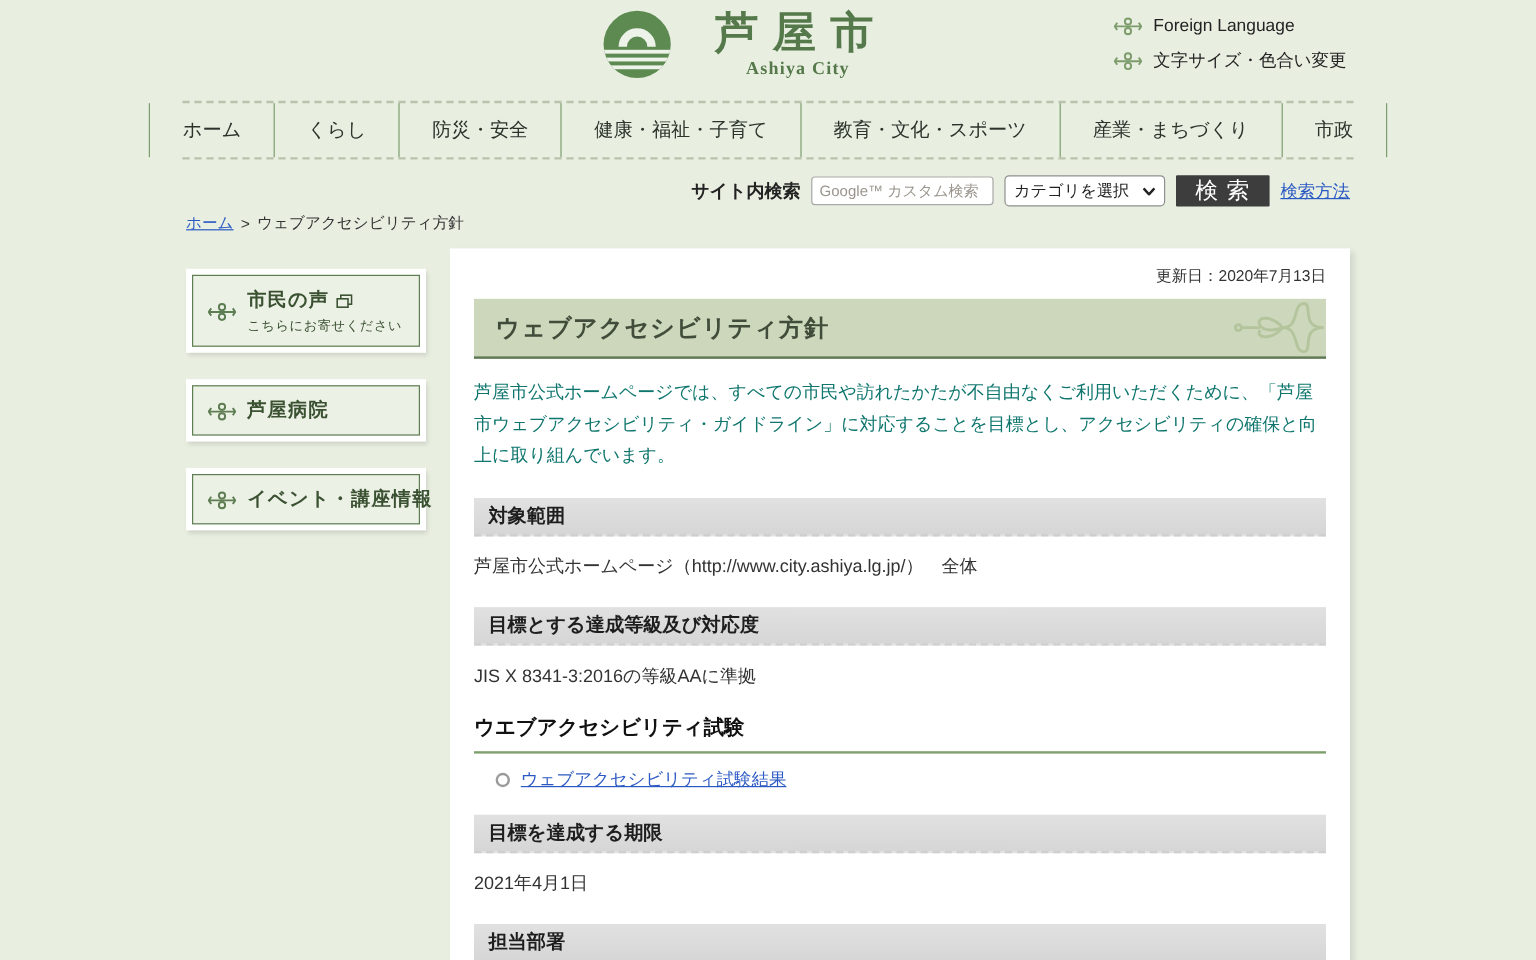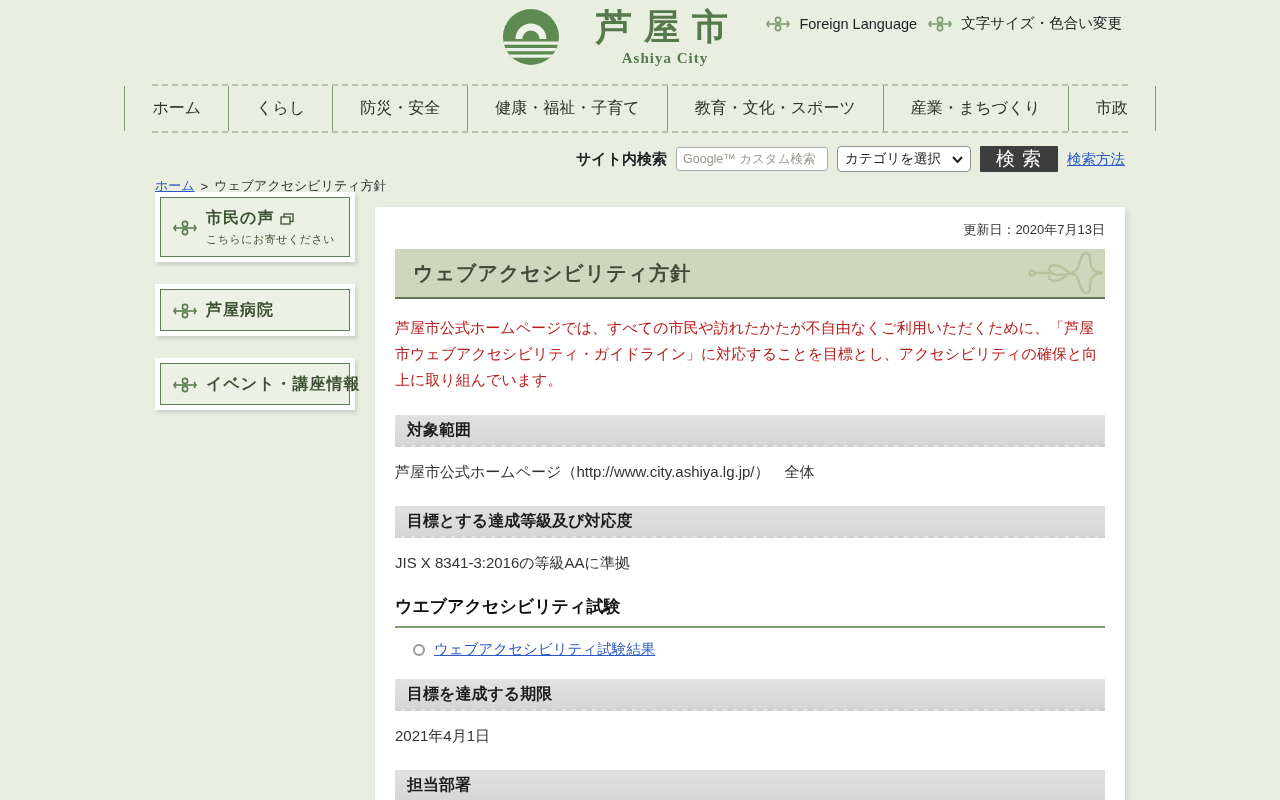--- a/index.html
+++ b/index.html
@@ -4,21 +4,21 @@
 <style>
   html,body{margin:0;padding:0;}
   body{font-family:"Liberation Sans","DejaVu Sans",sans-serif;color:#333;}
   .page{position:relative;width:1280px;height:800px;margin:0 auto;background:#e8efe1;overflow:hidden;}
 
   
   .logo-wrap{position:absolute;top:8px;left:50%;transform:translateX(-58%);display:flex;align-items:center;gap:30px;cursor:pointer;}
   .logo-text{display:flex;flex-direction:column;align-items:center;}
   .site-title{font-family:"Liberation Serif","DejaVu Serif",serif;font-size:36px;letter-spacing:12px;color:#55794a;font-weight:bold;line-height:1.1;text-indent:6px;}
   .site-sub{font-family:"Liberation Serif","DejaVu Serif",serif;font-size:15px;font-weight:bold;color:#55794a;letter-spacing:1px;margin-top:2px;}
-  .header-links{position:absolute;top:14px;right:158px;display:flex;flex-direction:row;gap:11px;}
+  .header-links{position:absolute;top:14px;right:158px;display:flex;flex-direction:column;gap:11px;}
   .header-link{display:flex;align-items:center;gap:9px;font-size:14.5px;color:#222;cursor:pointer;white-space:nowrap;}
   .vine{flex:0 0 auto;}
 
   
   .rule{position:absolute;left:152px;width:976px;height:0;border-top:2px dashed #b9c3ac;}
   .rule-top{top:84px;}
   .rule-bottom{top:131px;}
   .nav{position:absolute;top:86px;left:152px;width:976px;height:45px;display:flex;justify-content:center;}
   .nav-item{display:flex;align-items:center;padding:0 27px;font-size:16px;color:#2b332b;border-left:1px solid #7d9d6e;cursor:pointer;white-space:nowrap;}
   .nav-item:last-child{border-right:1px solid #7d9d6e;}
@@ -30,35 +30,35 @@
   .search-input::placeholder{color:#9a958d;}
   .select-box{display:flex;align-items:center;justify-content:space-between;width:118px;height:24px;background:#fff;border:1px solid #8f8f8f;border-radius:4px;padding:0 7px;font-size:13.5px;color:#222;cursor:pointer;font-family:Liberation Serif, serif;}
   .search-btn{height:26px;background:#3d3d3d;color:#fff;font-size:19px;letter-spacing:7px;padding:0 10px 0 16px;display:flex;align-items:center;cursor:pointer;border-radius:1px;}
   a.plain-link,.link-blue{color:#2b59c3;text-decoration:underline;cursor:pointer;font-size:14.5px;}
 
   
   .breadcrumb{position:absolute;top:177px;left:155px;font-size:13px;color:#333;display:flex;gap:6px;align-items:center;}
   .breadcrumb .link-blue{font-size:13px;}
 
   
-  .sidebar{position:absolute;top:192px;left:155px;width:200px;display:flex;flex-direction:column;gap:22px;}
+  .sidebar{position:absolute;top:224px;left:155px;width:200px;display:flex;flex-direction:column;gap:22px;}
   .side-btn{background:#fff;padding:5px;box-shadow:2px 3px 4px rgba(0,0,0,.13);cursor:pointer;}
   .side-btn-inner{border:1px solid #5e7d52;background:#ecf1e5;padding:10px 10px 9px 12px;display:flex;align-items:center;gap:9px;}
   .side-label{font-size:16px;font-weight:bold;color:#3a5132;letter-spacing:1px;white-space:nowrap;}
   .side-sub{font-size:11px;color:#3a5132;margin-top:3px;letter-spacing:.5px;}
   .side-col{display:flex;flex-direction:column;}
   .label-row{display:flex;align-items:center;gap:6px;}
 
   
   .content{position:absolute;top:207px;left:375px;width:710px;height:553px;background:#fff;padding:12px 20px 40px;box-shadow:3px 3px 5px rgba(0,0,0,.10);}
   .updated{text-align:right;font-size:13px;color:#333;margin:2px 0 10px;}
   .page-title-bar{position:relative;height:50px;background:#ccd7bb;border-bottom:2px solid #5f7a55;display:flex;align-items:center;padding-left:18px;box-sizing:border-box;}
   .page-title{font-size:20px;font-weight:bold;color:#414d3a;letter-spacing:1px;}
   .flourish{position:absolute;right:2px;top:0;height:48px;}
-  .intro{font-size:15px;line-height:26px;margin:16px 0 22px;color:#b91c1c;}
+  .intro{font-size:15px;line-height:26px;margin:16px 0 22px;color:#0f766e;}
   .bar{height:30px;background:linear-gradient(#e1e1e1,#d6d6d6);border-bottom:2px dashed #cfcfcf;display:flex;align-items:center;padding-left:12px;font-size:16px;font-weight:bold;color:#1e1e1e;}
   .body-line{font-size:15px;color:#333;margin:16px 0 24px;}
   .body-line.sp2{margin-bottom:22px;}
   .h2-green{font-size:17px;font-weight:bold;color:#111;border-bottom:2px solid #7fa06e;padding-bottom:8px;margin:0 0 0;}
   .test-list{list-style:none;margin:12px 0 20px;padding:0 0 0 18px;}
   .test-list li{display:flex;align-items:center;gap:9px;font-size:14.5px;}
   .ring{width:8px;height:8px;border:2px solid #9a9a9a;border-radius:50%;background:#fff;flex:0 0 auto;}
 </style>
 </head>
 <body>

